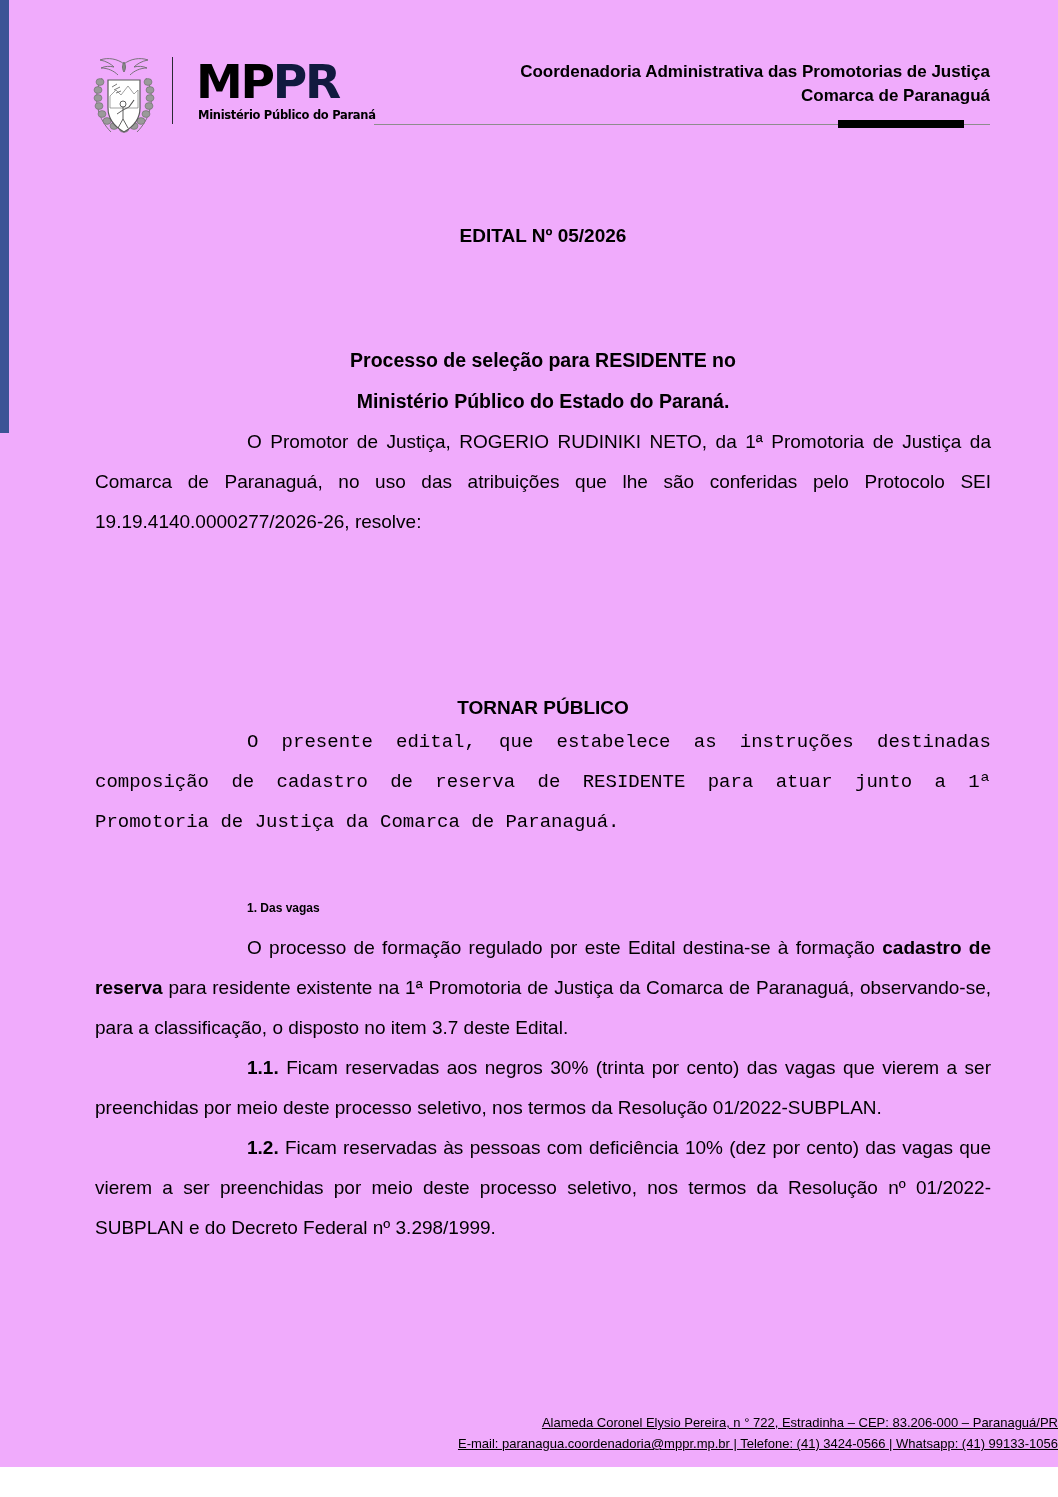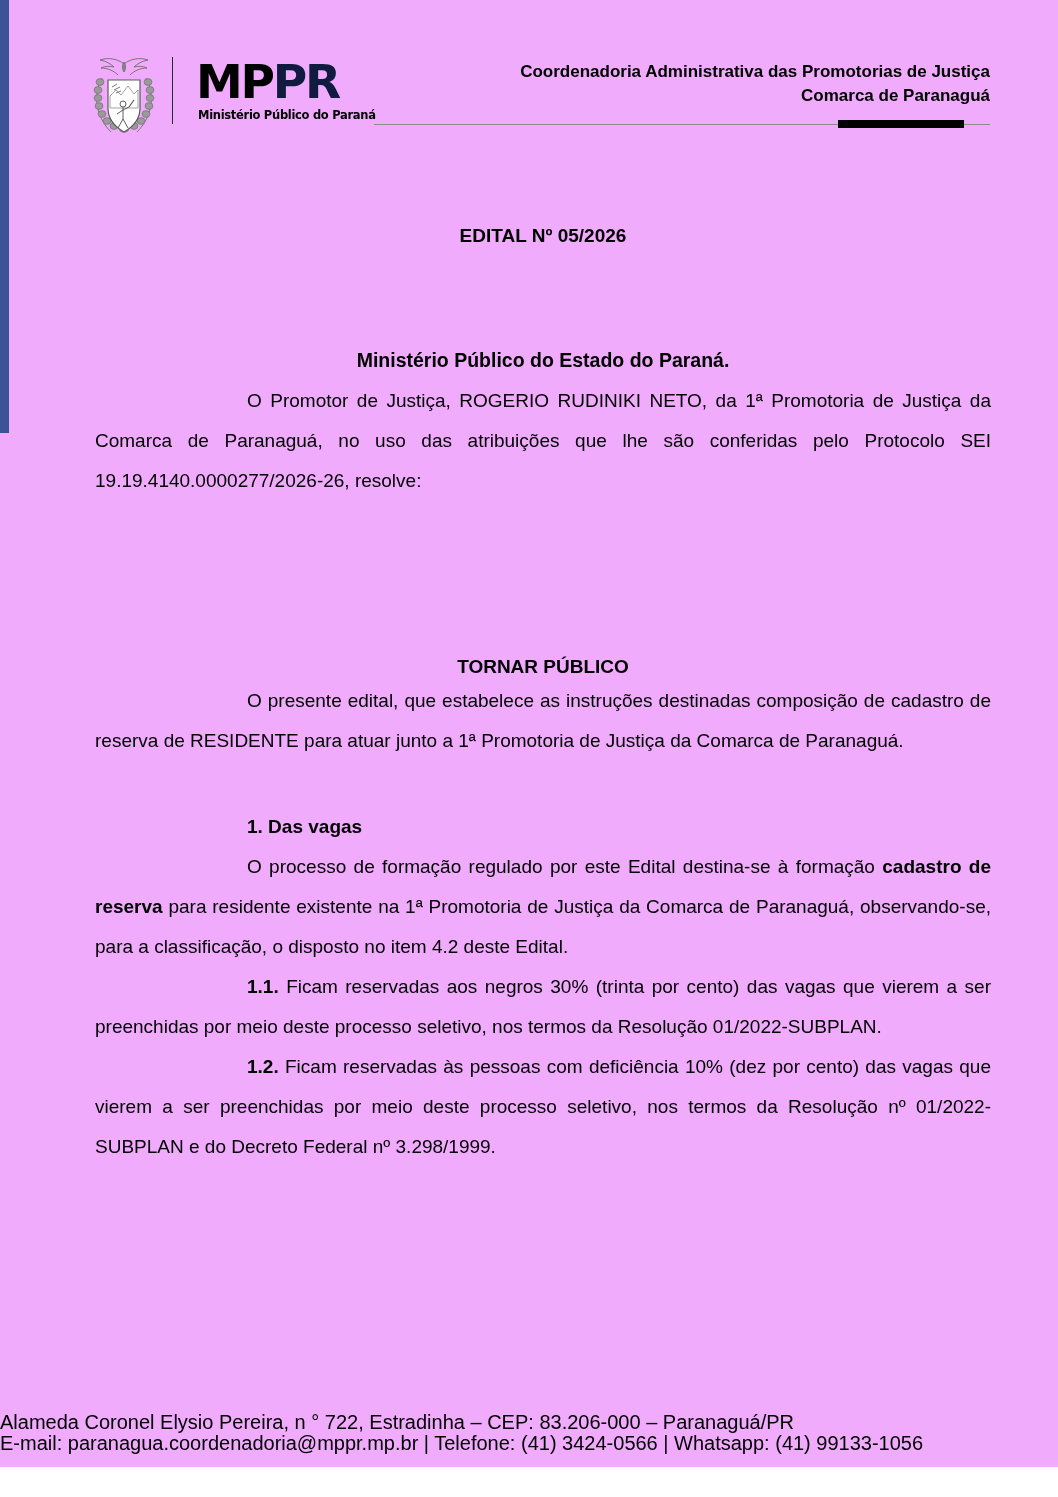--- a/index.html
+++ b/index.html
@@ -143,44 +143,45 @@
     text-align: justify;
     font-size: 19px;
     line-height: 40px;
     margin: 0;
     text-indent: 0;
   }
   .indent { display: inline-block; width: 152px; }
   .indent-sm { display: inline-block; width: 152px; }
 
   .para-promotor { margin-top: 99px; }
-  .para-presente { margin-top: 133px; }
+  .para-presente { margin-top: 133px; font-family: Liberation Mono, monospace; }
 
   .heading-num {
     font-weight: bold;
-    font-size: 19px;
+    font-size: 12px;
     line-height: 40px;
     margin: 46px 0 0 0;
     padding-left: 152px;
   }
   .para-processo { margin-top: 0; }
   .para-item { margin-top: 31px; }
 
   b, strong { font-weight: bold; }
 
   
   .footer {
     position: absolute;
     left: 0;
     right: 0;
     top: 1412px;
-    text-align: left;
-    font-size: 20px;
+    text-align: right;
+    font-size: 13px;
     line-height: 21px;
     color: #000000;
+    text-decoration: underline;
   }
 </style>
 </head>
 <body>
 
 <div class="page">
 
   <div class="left-bar"></div>
 
   <div class="header">
@@ -241,32 +242,33 @@
 
     <div class="rule-thin"></div>
     <div class="rule-black"></div>
   </div>
 
   <div class="doc-body">
 
     <div class="center-bold title-edital">EDITAL Nº 05/2026</div>
 
     <div class="center-bold title-block">
+      <div>Processo de seleção para RESIDENTE no</div>
       <div>Ministério Público do Estado do Paraná.</div>
     </div>
 
     <p class="para para-promotor"><span class="indent"></span><span>O Promotor de Justiça, ROGERIO RUDINIKI NETO, da 1ª Promotoria de Justiça da Comarca de Paranaguá, no uso das atribuições que lhe são conferidas pelo Protocolo SEI 19.19.4140.0000277/2026-26, resolve:</span></p>
 
     <div class="center-bold title-tornar">TORNAR PÚBLICO</div>
 
     <p class="para para-presente"><span class="indent"></span><span>O presente edital, que estabelece as instruções destinadas composição de cadastro de reserva de RESIDENTE para atuar junto a 1ª Promotoria de Justiça da Comarca de Paranaguá.</span></p>
 
     <div class="heading-num">1. Das vagas</div>
 
-    <p class="para para-processo"><span class="indent-sm"></span><span>O processo de formação regulado por este Edital destina-se à formação </span><b>cadastro de reserva</b><span> para residente existente na 1ª Promotoria de Justiça da Comarca de Paranaguá, observando-se, para a classificação, o disposto no item 4.2 deste Edital.</span></p>
+    <p class="para para-processo"><span class="indent-sm"></span><span>O processo de formação regulado por este Edital destina-se à formação </span><b>cadastro de reserva</b><span> para residente existente na 1ª Promotoria de Justiça da Comarca de Paranaguá, observando-se, para a classificação, o disposto no item 3.7 deste Edital.</span></p>
 
     <p class="para para-item"><span class="indent-sm"></span><b>1.1.</b><span> Ficam reservadas aos negros 30% (trinta por cento) das vagas que vierem a ser preenchidas por meio deste processo seletivo, nos termos da Resolução 01/2022-SUBPLAN.</span></p>
 
     <p class="para para-item"><span class="indent-sm"></span><b>1.2.</b><span> Ficam reservadas às pessoas com deficiência 10% (dez por cento) das vagas que vierem a ser preenchidas por meio deste processo seletivo, nos termos da Resolução nº 01/2022-SUBPLAN e do Decreto Federal nº 3.298/1999.</span></p>
 
   </div>
 
   <div class="footer">
     <div>Alameda Coronel Elysio Pereira, n ° 722, Estradinha – CEP: 83.206-000 – Paranaguá/PR</div>
     <div>E-mail: paranagua.coordenadoria@mppr.mp.br | Telefone: (41) 3424-0566  | Whatsapp: (41) 99133-1056</div>

